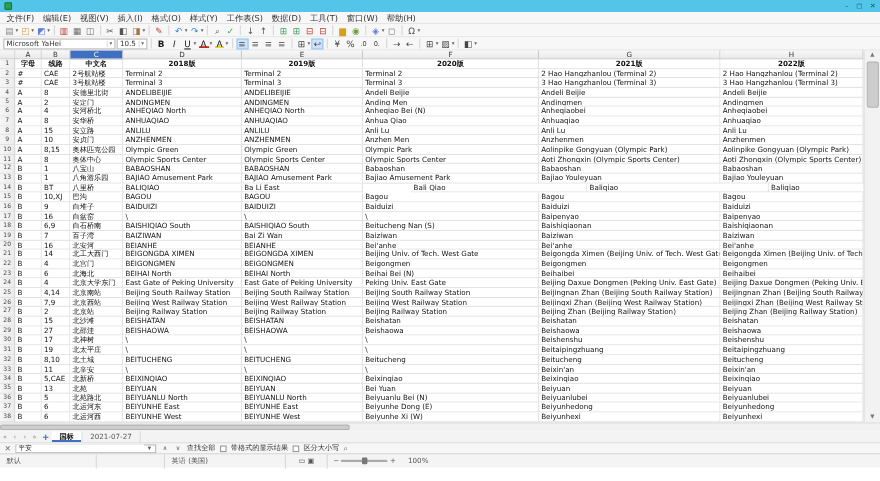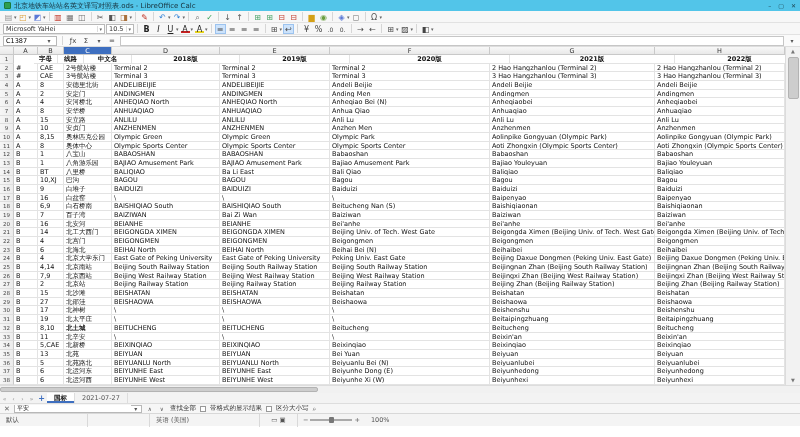--- a/index.html
+++ b/index.html
@@ -93,28 +93,40 @@
   .ztrack{width:42px;height:2px;background:#aaa;position:relative;}
   .zthumb{position:absolute;left:19px;top:-2px;width:5px;height:6px;background:#777;border-radius:1px;}
 </style>
 </head>
 <body>
 
 <div class="app">
 
   <div class="titlebar">
     <span class="appicon"></span>
-    <span class="ttl">北京地铁车站站名英文译写对照表.ods - LibreOffice Calc</span>
     <span class="winbtns">
       <span>–</span>
       <span>▢</span>
       <span>✕</span>
     </span>
   </div>
 
+  <div class="menubar" id="menubar">
+      <span class="menu">文件(F)</span>
+      <span class="menu">编辑(E)</span>
+      <span class="menu">视图(V)</span>
+      <span class="menu">插入(I)</span>
+      <span class="menu">格式(O)</span>
+      <span class="menu">样式(Y)</span>
+      <span class="menu">工作表(S)</span>
+      <span class="menu">数据(D)</span>
+      <span class="menu">工具(T)</span>
+      <span class="menu">窗口(W)</span>
+      <span class="menu">帮助(H)</span>
+    </div>
 
   <div class="toolbar" id="toolbar-main">
       <span class="tico" style="color: rgb(140, 140, 140);">▤</span>
       <span class="drop">▾</span>
       <span class="tico" style="color: rgb(217, 159, 60);">◰</span>
       <span class="drop">▾</span>
       <span class="tico" style="color: rgb(91, 121, 214);">◩</span>
       <span class="drop">▾</span>
       <span class="tsep"></span>
       <span class="tico" style="color: rgb(192, 57, 43);">▥</span>
@@ -195,50 +207,37 @@
         <span class="tico" style="color: rgb(68, 68, 68);">⊞</span>
         <span class="drop">▾</span>
         <span class="tico" style="color: rgb(68, 68, 68);">▨</span>
         <span class="drop">▾</span>
         <span class="tsep"></span>
         <span class="tico" style="color: rgb(68, 68, 68);">◧</span>
         <span class="drop">▾</span>
       </span>
   </div>
 
-  <div class="formulabar">
-    <span class="namebox">
-      <input value="C1387" style="">
-      <span class="fdrop">▾</span>
-    </span>
-    <span class="tsep"></span>
-    <span class="fxbtn">ƒx</span>
-    <span class="fxbtn">Σ</span>
-    <span class="fdrop">▾</span>
-    <span class="fxbtn">=</span>
-    <span class="finput"></span>
-    <span class="fdrop">▾</span>
-  </div>
 
   <div class="sheetwrap">
     <div class="colheaders" id="colheaders">
         <div class="corner" style="width: 14px;"></div>
         <div class="chd" style="width: 24px;">A</div>
         <div class="chd" style="width: 26px;">B</div>
         <div class="chd sel" style="width: 48px;">C</div>
         <div class="chd" style="width: 108px;">D</div>
         <div class="chd" style="width: 110px;">E</div>
         <div class="chd" style="width: 160px;">F</div>
         <div class="chd" style="width: 165px;">G</div>
         <div class="chd" style="width: 130px;">H</div>
       </div>
     <div class="grid" id="grid">
         <div class="r hr">
           <div class="rh">1</div>
-          <div class="c" style="width: 24px; margin-left: 20px;">字母</div>
+          <div class="c" style="width: 24px;">字母</div>
           <div class="c" style="width: 26px;">线路</div>
           <div class="c" style="width: 48px;">中文名</div>
           <div class="c" style="width: 108px;">2018版</div>
           <div class="c" style="width: 110px;">2019版</div>
           <div class="c" style="width: 160px;">2020版</div>
           <div class="c" style="width: 165px;">2021版</div>
           <div class="c" style="width: 130px;">2022版</div>
         </div>
         <div class="r">
           <div class="rh">2</div>
@@ -372,21 +371,21 @@
           <div class="c" style="width: 165px;">Bajiao Youleyuan</div>
           <div class="c" style="width: 130px;">Bajiao Youleyuan</div>
         </div>
         <div class="r">
           <div class="rh">14</div>
           <div class="c" style="width: 24px;">B</div>
           <div class="c" style="width: 26px;">BT</div>
           <div class="c" style="width: 48px;">八里桥</div>
           <div class="c" style="width: 108px;">BALIQIAO</div>
           <div class="c" style="width: 110px;">Ba Li East</div>
-          <div class="c" style="width: 160px;">Bali Qiao</div>
+          <div class="c" style="width: 160px; margin-left: 44px;">Bali Qiao</div>
           <div class="c" style="width: 165px;">Baliqiao</div>
           <div class="c" style="width: 130px;">Baliqiao</div>
         </div>
         <div class="r">
           <div class="rh">15</div>
           <div class="c" style="width: 24px;">B</div>
           <div class="c" style="width: 26px;">10,XJ</div>
           <div class="c" style="width: 48px;">巴沟</div>
           <div class="c" style="width: 108px;">BAGOU</div>
           <div class="c" style="width: 110px;">BAGOU</div>
@@ -567,21 +566,21 @@
           <div class="c" style="width: 108px;">\</div>
           <div class="c" style="width: 110px;">\</div>
           <div class="c" style="width: 160px;">\</div>
           <div class="c" style="width: 165px;">Beitaipingzhuang</div>
           <div class="c" style="width: 130px;">Beitaipingzhuang</div>
         </div>
         <div class="r">
           <div class="rh">32</div>
           <div class="c" style="width: 24px;">B</div>
           <div class="c" style="width: 26px;">8,10</div>
-          <div class="c" style="width: 48px; font-weight: bold;">北土城</div>
+          <div class="c" style="width: 48px;">北土城</div>
           <div class="c" style="width: 108px;">BEITUCHENG</div>
           <div class="c" style="width: 110px;">BEITUCHENG</div>
           <div class="c" style="width: 160px;">Beitucheng</div>
           <div class="c" style="width: 165px;">Beitucheng</div>
           <div class="c" style="width: 130px;">Beitucheng</div>
         </div>
         <div class="r">
           <div class="rh">33</div>
           <div class="c" style="width: 24px;">B</div>
           <div class="c" style="width: 26px;">11</div>

